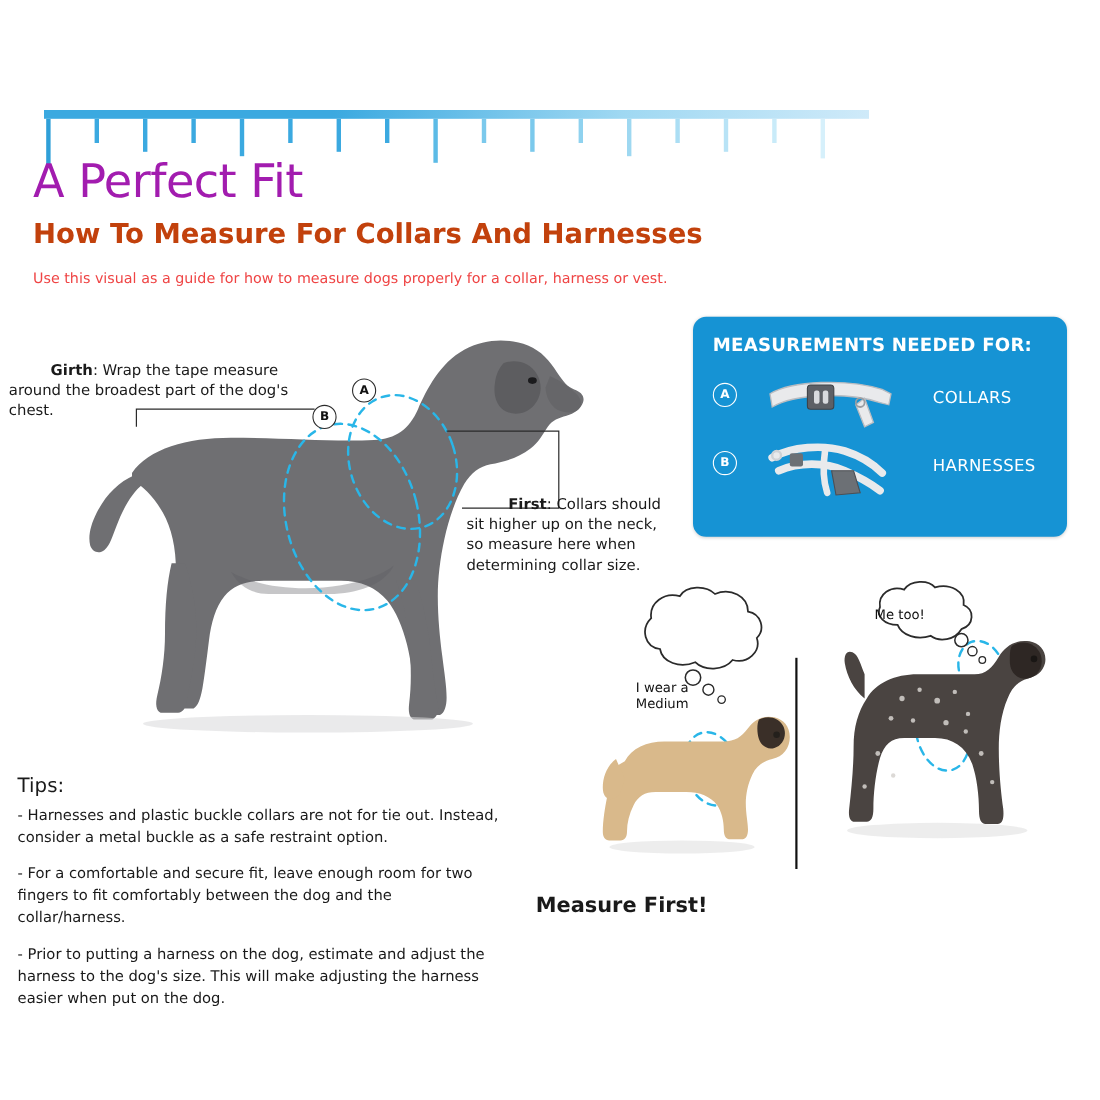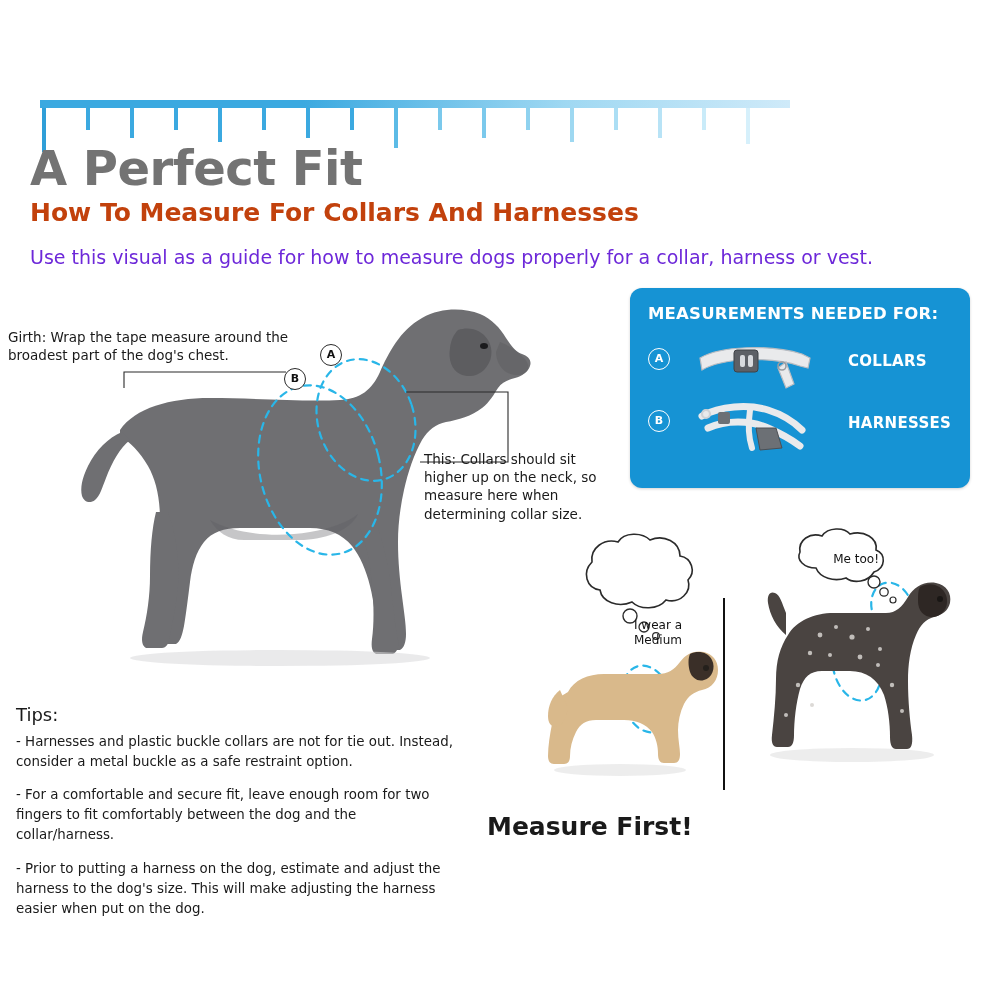--- a/index.html
+++ b/index.html
@@ -44,58 +44,58 @@
     width: 4px;
     background: #3ba9e0;
   }
 
   
   .title {
     position: absolute;
     left: 30px;
     top: 140px;
     font-family: "DejaVu Sans", sans-serif;
-    font-weight: bold;
-    font-size: 48px;
+    font-weight: normal;
+    font-size: 42px;
     letter-spacing: -0.5px;
-    color: #737373;
+    color: #a21caf;
   }
   .subtitle {
     position: absolute;
     left: 30px;
     top: 198px;
     font-weight: bold;
     font-size: 25px;
     color: #c2410c;
   }
   .intro {
     position: absolute;
     left: 30px;
     top: 246px;
-    font-size: 19px;
-    color: #6d28d9;
+    font-size: 13px;
+    color: #ef4444;
   }
 
   
   .dog-main {
     position: absolute;
     left: 60px;
     top: 290px;
     width: 500px;
     height: 400px;
   }
 
   
   .callout {
     position: absolute;
     font-size: 13.5px;
     line-height: 1.35;
     color: #1a1a1a;
   }
-  .callout b { font-weight: normal; }
+  .callout b { font-weight: bold; margin-left: 38px; }
 
   .girth-callout { left: 8px; top: 328px; width: 290px; }
   .neck-callout  { left: 424px; top: 450px; width: 190px; }
 
   .marker {
     position: absolute;
     width: 20px; height: 20px;
     border: 1.6px solid #2b2b2b;
     border-radius: 50%;
     font-size: 11px;
@@ -150,21 +150,21 @@
   }
   .row-art {
     position: absolute;
     left: 42px; top: 0;
     width: 140px; height: 58px;
   }
   .row-label {
     position: absolute;
     left: 200px; top: 16px;
     font-size: 15px;
-    font-weight: bold;
+    font-weight: normal;
     letter-spacing: 0.3px;
   }
 
   
   .tips-title {
     position: absolute;
     left: 16px;
     top: 704px;
     font-size: 18px;
     font-weight: normal;
@@ -187,32 +187,32 @@
     width: 1.5px;
     height: 192px;
     background: #111111;
   }
 
   
   .bubble-text {
     position: absolute;
     font-size: 12px;
     color: #111;
-    text-align: right;
+    text-align: left;
     line-height: 1.25;
   }
   .bubble-pug  { left: 578px; top: 570px; width: 104px; }
   .bubble-gsp  { left: 795px; top: 552px; width: 84px; }
 
   
   .measure-title {
     position: absolute;
     left: 487px;
     top: 812px;
-    font-size: 25px;
+    font-size: 19px;
     font-weight: bold;
   }
   .measure-body {
     position: absolute;
     left: 487px;
     top: 846px;
     width: 436px;
     font-size: 14.5px;
     line-height: 1.55;
   }
@@ -323,21 +323,21 @@
     <ellipse class="dashed" cx="857" cy="665" rx="24" ry="36" transform="rotate(-12 857 665)"></ellipse>
   </svg>
 
   <div class="marker marker-a">A</div>
   <div class="marker marker-b">B</div>
 
   <div class="callout girth-callout">
     <b>Girth</b><span>: Wrap the tape measure around the broadest part of the dog's chest.</span>
   </div>
   <div class="callout neck-callout">
-    <b>This</b><span>: Collars should sit higher up on the neck, so measure here when determining collar size.</span>
+    <b>First</b><span>: Collars should sit higher up on the neck, so measure here when determining collar size.</span>
   </div>
 
   <div class="infobox">
     <div class="infobox-title">MEASUREMENTS NEEDED FOR:</div>
 
     <div class="infobox-row row-a">
       <div class="row-marker">A</div>
       <svg class="row-art" viewBox="0 0 140 58">
         <path d="M10,22 C30,10 80,8 112,18 L120,22 L118,32 L110,30 C80,20 32,22 12,34 Z" fill="#e9eaec" stroke="#b9bcc1" stroke-width="1.2"></path>
         <rect x="44" y="14" width="24" height="22" rx="3" fill="#5d6066" stroke="#3f4247" stroke-width="1"></rect>

